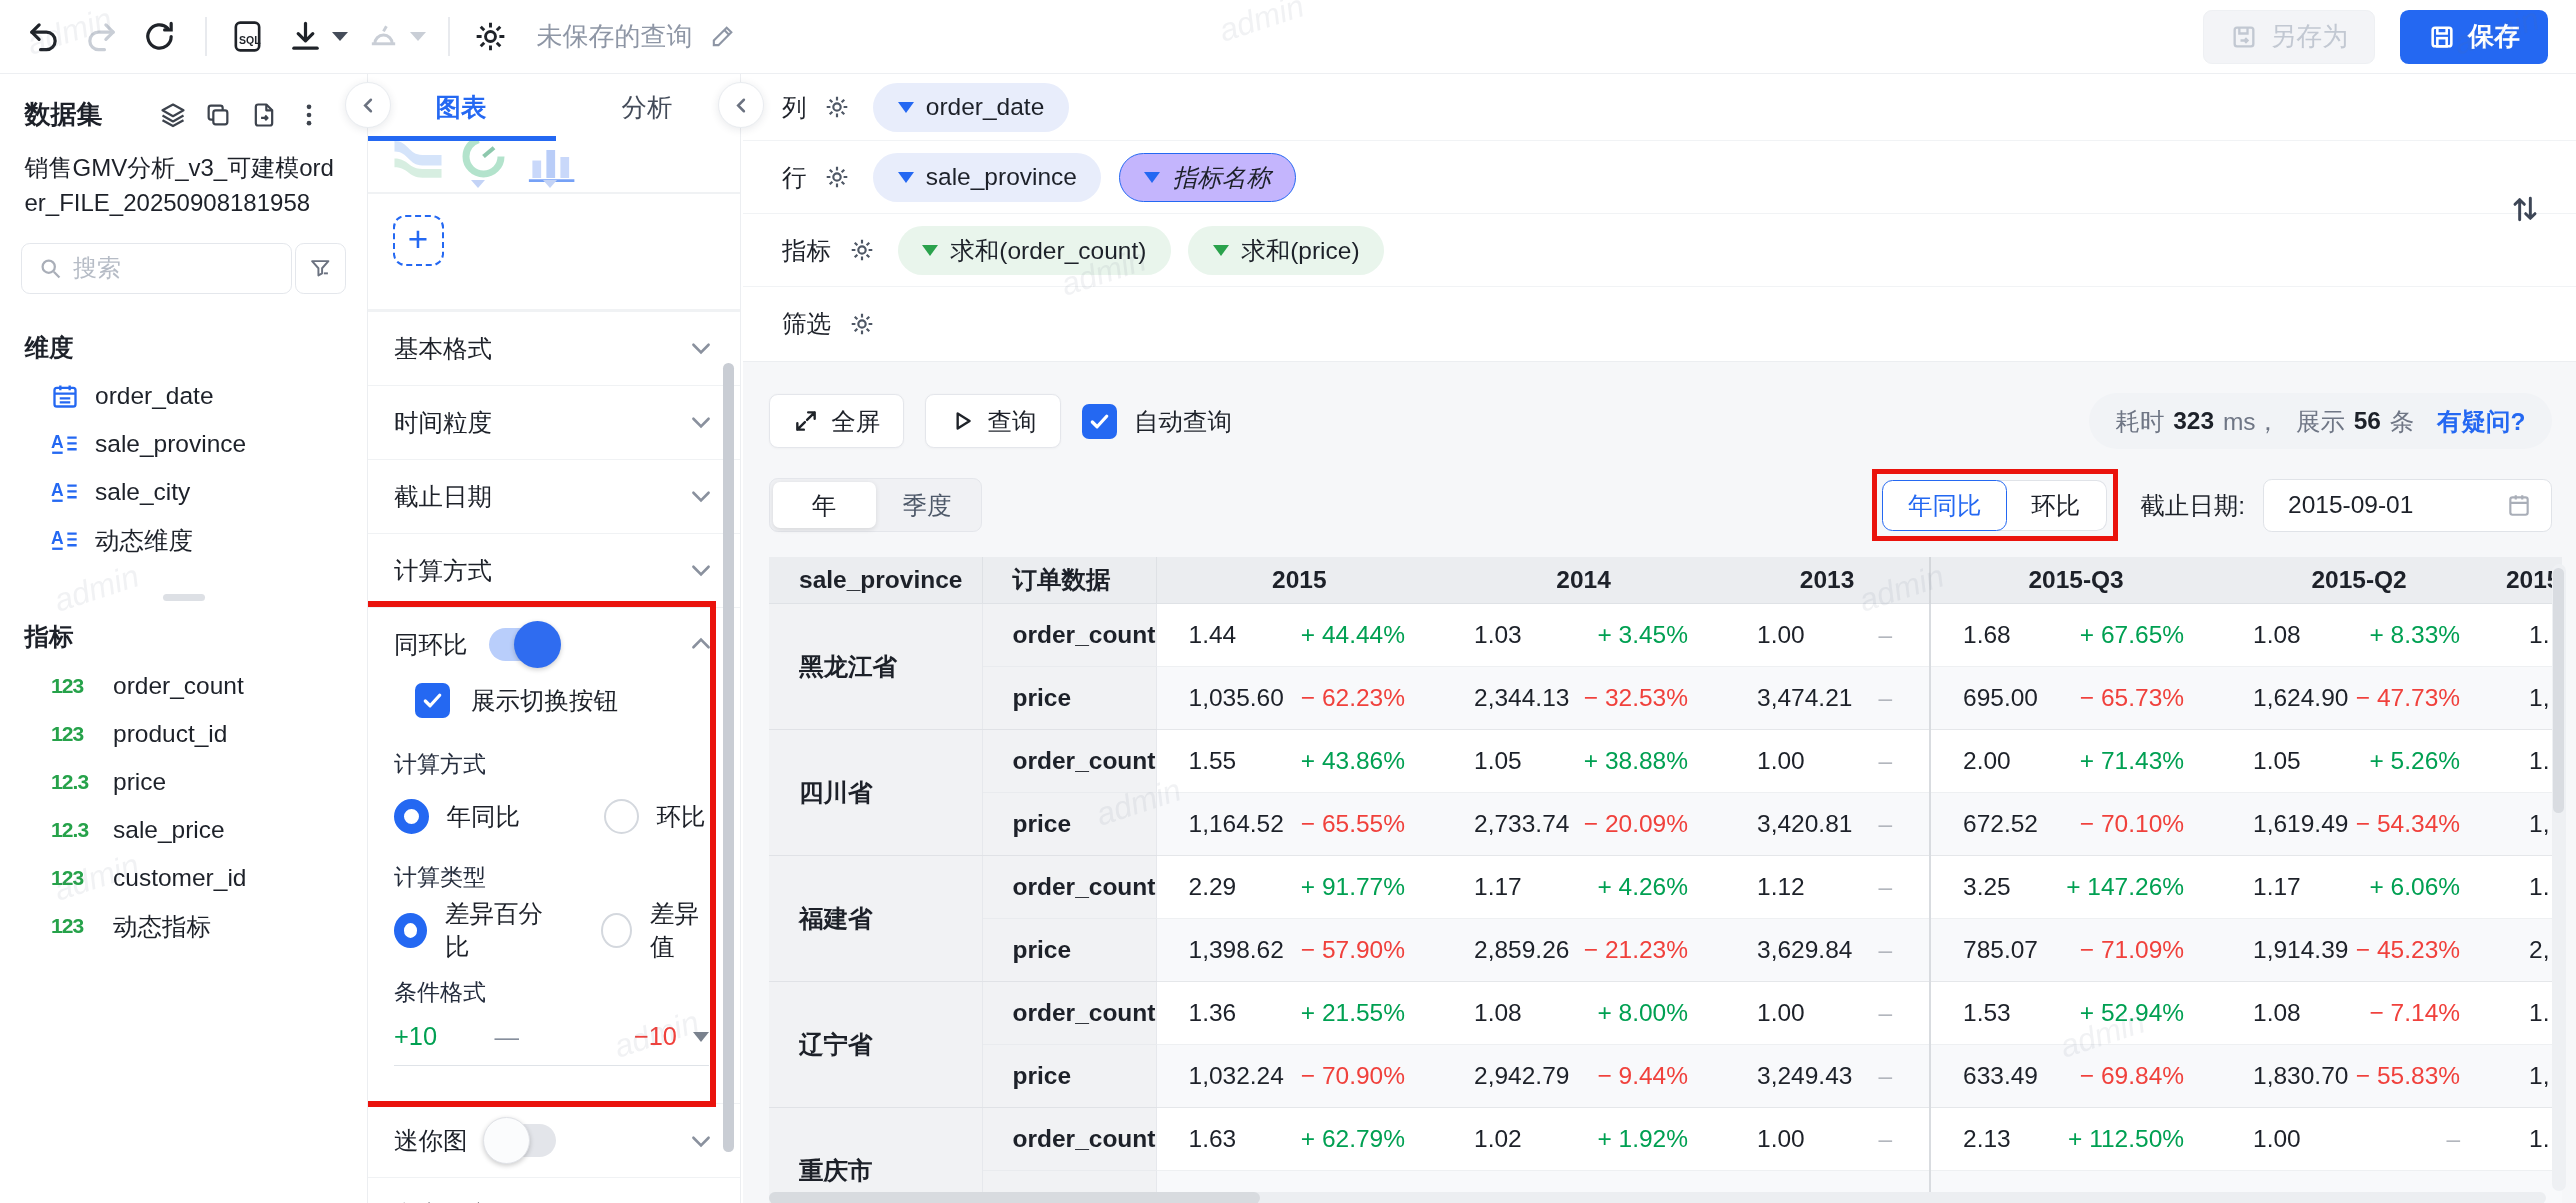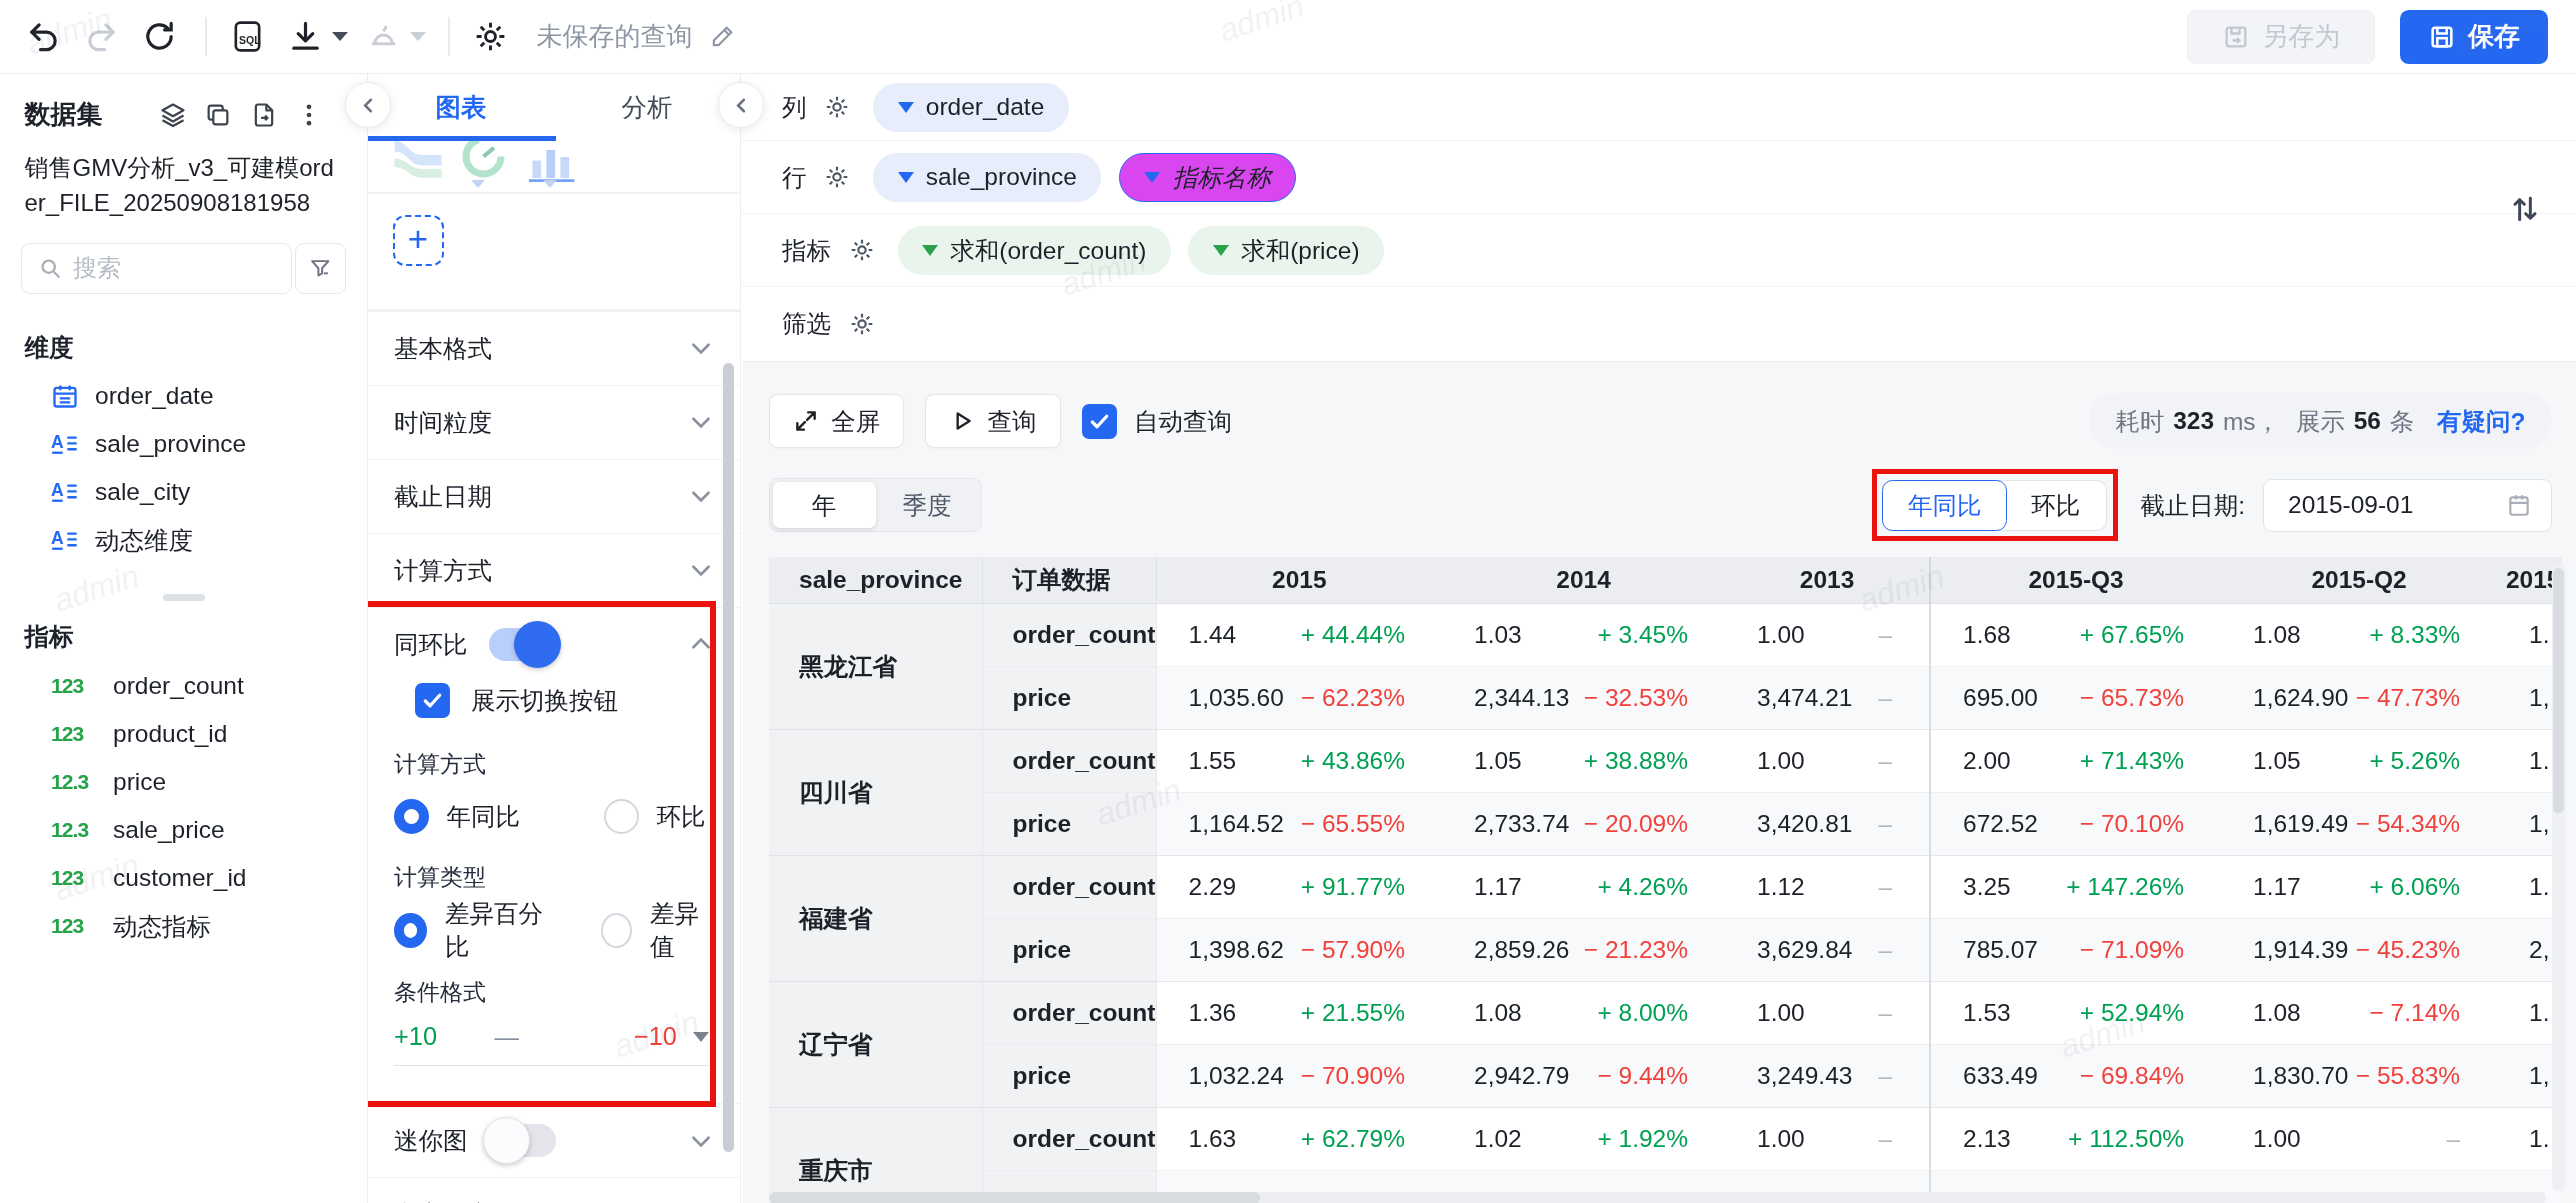--- a/index.html
+++ b/index.html
@@ -11,21 +11,21 @@
 
   
   .topbar { position:absolute; left:0; top:0; width:2576px; height:74px; background:#fff; border-bottom:1.8px solid #edeff2; display:flex; align-items:center; padding:0 28px 0 26px; z-index:5; }
   .tb-ico { width:35px; height:35px; margin-right:23px; cursor:pointer; }
   .tb-ico.dis { color:#c9ced6; }
   .tb-caret { width:0;height:0;border-left:8px solid transparent;border-right:8px solid transparent;border-top:9.6px solid #454c59; margin:0 17.5px 0 -14px; }
   .tb-caret.dis { border-top-color:#c9ced6; }
   .vr { width:1.8px; height:39px; background:#e8eaee; margin:0 23px 0 5.3px; }
   .tb-title { color:#8e96a5; font-size:26px; margin:0 16px 0 5.3px; }
   .tb-right { margin-left:auto; display:flex; gap:24.5px; }
-  .btn-saveas { height:54px; padding:0 34px; border-radius:8.8px; background:#f3f4f7; color:#c2c8d2; font-size:26px; display:flex; align-items:center; gap:12.3px; border:1.8px solid #eef0f3; cursor:default; }
+  .btn-saveas { height:54px; padding:0 26px; border-radius:8.8px; background:#f3f4f7; color:#c2c8d2; font-size:26px; display:flex; align-items:center; gap:12.3px; border:1.8px solid #eef0f3; cursor:default; }
   .btn-save { height:54px; padding:0 28px; border-radius:8.8px; background:#2468f2; color:#fff; font-size:26px; font-weight:700; display:flex; align-items:center; gap:12.3px; cursor:pointer; }
   .btn-save .ico, .btn-saveas .ico { width:28px; height:28px; color:currentColor; }
 
   
   .sidebar { position:absolute; left:0; top:74px; width:368px; height:1130px; background:#fff; border-right:1.8px solid #eceef1; overflow:hidden; }
   .sb-head { display:flex; align-items:center; padding:23px 44px 0 24.5px; }
   .sb-title { font-size:26px; font-weight:700; }
   .sb-icons { margin-left:auto; display:flex; gap:17.5px; }
   .sb-icons .ico { width:28px; height:28px; color:#3d434d; cursor:pointer; }
   .sb-name { margin:17.5px 23px 0 24.5px; font-size:24px; line-height:35px; word-break:break-all; }
@@ -92,21 +92,21 @@
   
   .mainarea { position:absolute; left:743px; top:74px; right:0; height:1130px; background:#fff; }
   .shelf { display:flex; align-items:center; padding-left:39px; border-bottom:1.8px solid #f1f3f5; position:relative; }
   .shelf-1 { height:67px; } .shelf-n { height:73px; }
   .shelf-lbl { font-size:24.5px; margin-right:17.5px; }
   .gear-sm { width:26px; height:26px; color:#4e5765; cursor:pointer; }
   .pillwrap { display:flex; gap:17.5px; margin-left:23px; }
   .pill { height:49px; border-radius:24.5px; padding:0 24.5px; display:flex; align-items:center; gap:12.3px; font-size:24.5px; cursor:pointer; }
   .pill .tri { width:0; height:0; border-left:8.8px solid transparent; border-right:8.8px solid transparent; border-top:11.4px solid #2468f2; }
   .pill.lav { background:#e8edfb; }
-  .pill.outline { background:#d946ef; border:1.8px solid #2468f2; font-style:italic; }
+  .pill.outline { background:#c4b5fd; border:1.8px solid #2468f2; font-style:italic; }
   .pill.green { background:#e9f5ec; }
   .pill.green .tri { border-top-color:#2aa24c; }
   .filter-input { height:49px; width:435px; border-radius:24.5px; background:#f2f3f5; margin-left:23px; display:flex; align-items:center; padding:0 23px; cursor:text; }
   .send-tri { margin-left:auto; width:0; height:0; border-top:11.4px solid transparent; border-bottom:11.4px solid transparent; border-left:17.5px solid #b7bdc7; }
   .sort-ico { position:absolute; right:35px; top:119px; width:32px; height:32px; color:#3d4656; cursor:pointer; z-index:4; }
 
   .grayzone { position:absolute; left:0; right:0; top:287px; bottom:0; background:#f6f7f9; border-top:1.8px solid #eceef1; }
   .qrow { display:flex; align-items:center; margin:32px 24.5px 0 26px; height:54px; gap:21px; }
   .wbtn { height:54px; background:#fff; border:1.8px solid #e4e6eb; border-radius:8.8px; display:flex; align-items:center; gap:12.3px; padding:0 23px; font-size:24.5px; cursor:pointer; box-shadow:0 0.9px 2.6px rgba(0,0,0,.03); }
   .wbtn .ico { width:26px; height:26px; }

